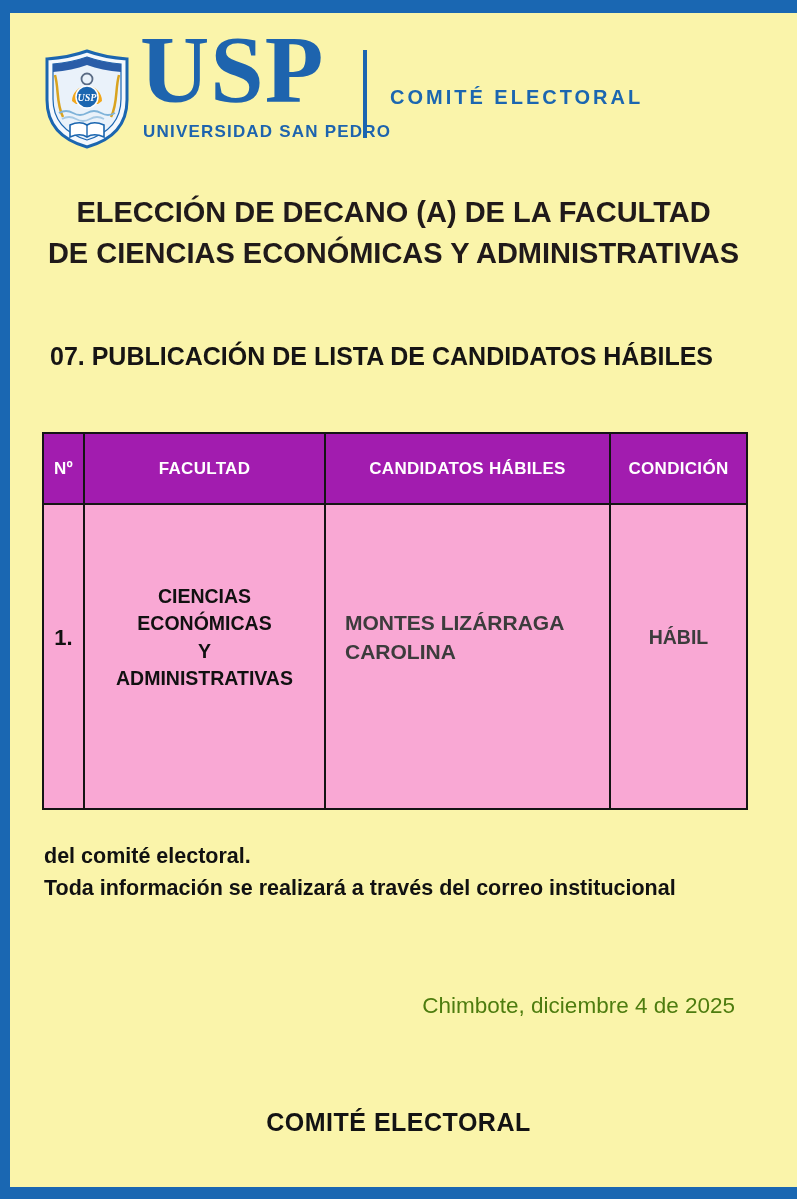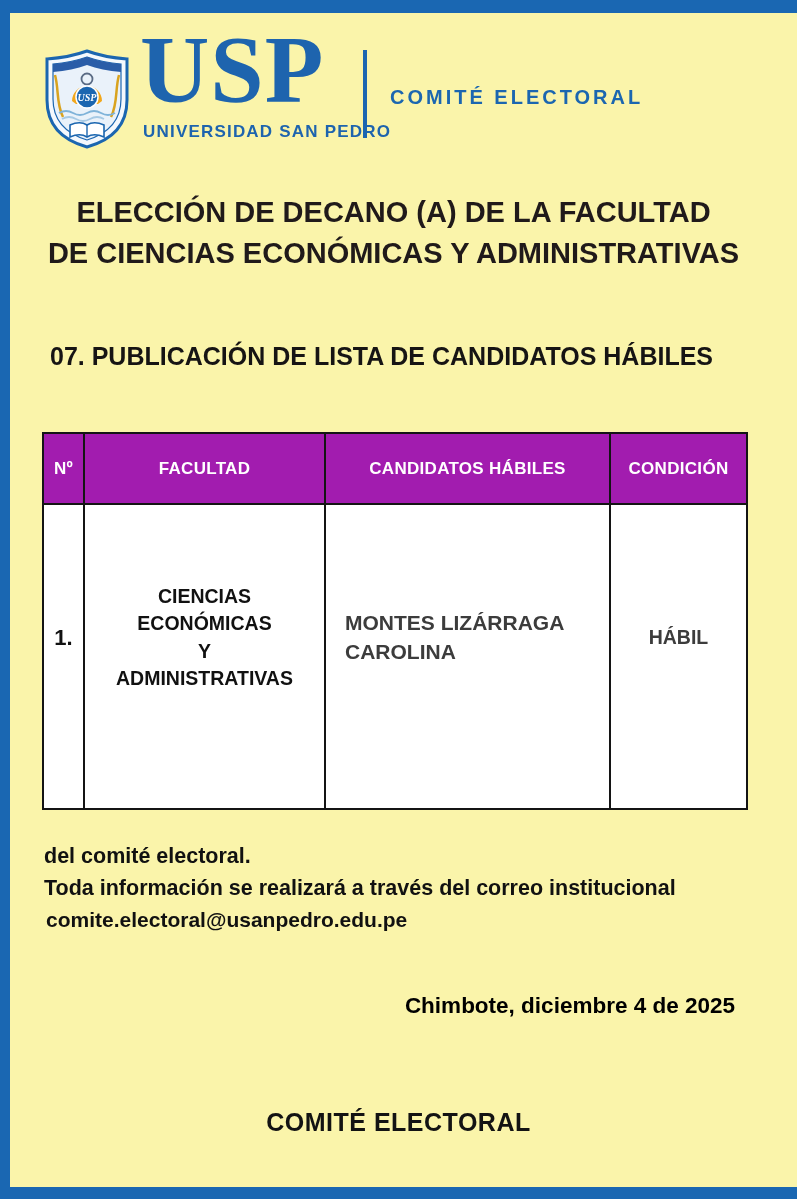--- a/index.html
+++ b/index.html
@@ -63,41 +63,41 @@
     width: 704px; border-collapse: collapse;
     table-layout: fixed;
   }
   .roster th, .roster td { border: 2.5px solid #141414; }
   .roster th {
     height: 71px; background: #a21caf; color: #FFFFFF;
     font-weight: bold; font-size: 17px; text-align: center;
     letter-spacing: 0.3px;
   }
   .roster td {
-    height: 305px; background: #ffffff; vertical-align: middle;
+    height: 305px; background: #f9a8d4; vertical-align: middle;
     padding-bottom: 38px;
   }
   .cell-num  { text-align: center; font-weight: bold; font-size: 22px; color: #111111; }
   .cell-fac  { text-align: center; font-weight: bold; font-size: 19.5px; color: #111111; line-height: 1.4; }
   .cell-cand { text-align: left; padding-left: 19px; font-weight: bold; font-size: 21px; color: #3C3C3C; line-height: 1.35; }
   .cell-cond { text-align: center; font-weight: bold; font-size: 19.5px; color: #3C3C3C; }
 
   
   .info {
     position: absolute; top: 840px; left: 44px; width: 660px;
     font-weight: bold; font-size: 21.5px; line-height: 1.5;
     color: #111111;
   }
   .email {
     position: absolute; top: 908px; left: 46px;
     font-weight: bold; font-size: 21px; color: #111111;
   }
   .dateline {
     position: absolute; top: 993px; right: 62px;
-    font-weight: bold; font-size: 22.5px; color: #000000;
+    font-weight: normal; font-size: 22.5px; color: #4d7c0f;
   }
   .signoff {
     position: absolute; top: 1108px; left: 0; width: 797px;
     text-align: center;
     font-weight: bold; font-size: 25px; letter-spacing: 0.5px;
     color: #131313;
   }
 </style>
 </head>
 <body>
@@ -168,19 +168,18 @@
         <td class="cell-cond">HÁBIL</td>
       </tr>
     </tbody>
   </table>
 
   <div class="info">
     <div>del comité electoral.</div>
     <div>Toda información se realizará a través del correo institucional</div>
   </div>
 
-  <div class="email">comite.electoral@usanpedro.edu.pe</div>
 
   <div class="dateline">Chimbote, diciembre 4 de 2025</div>
 
   <div class="signoff">COMITÉ ELECTORAL</div>
 
 </div>
 
 </body></html>

